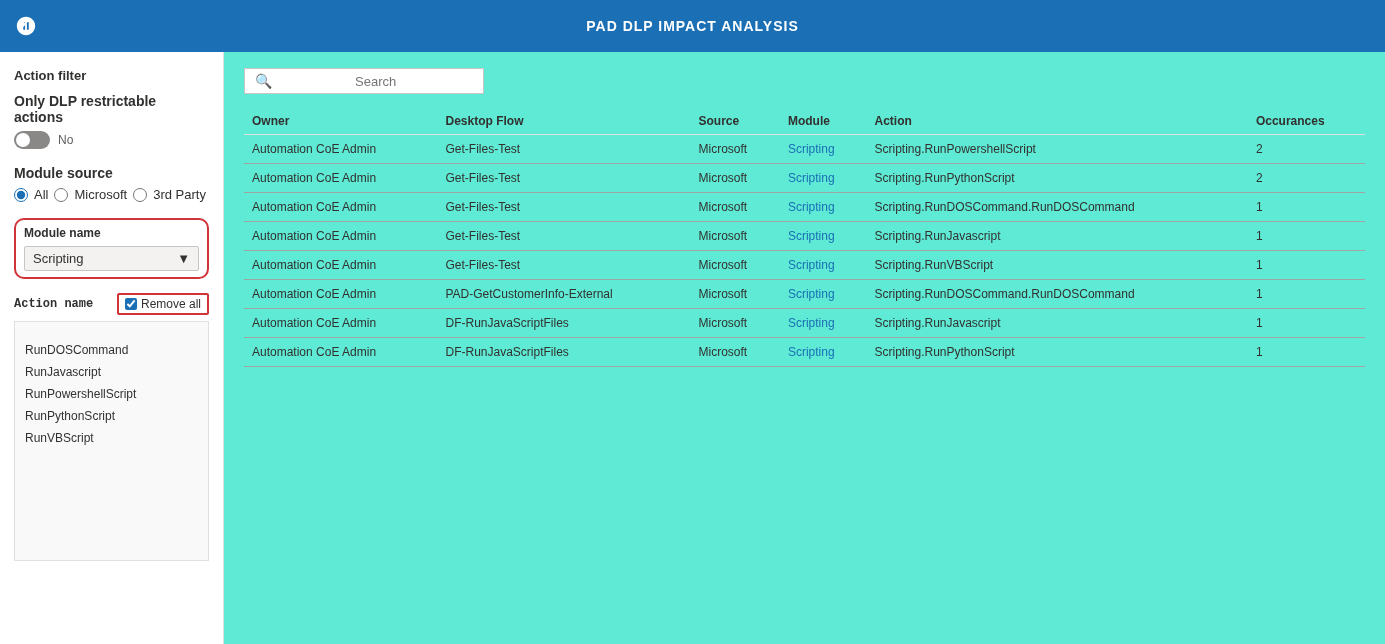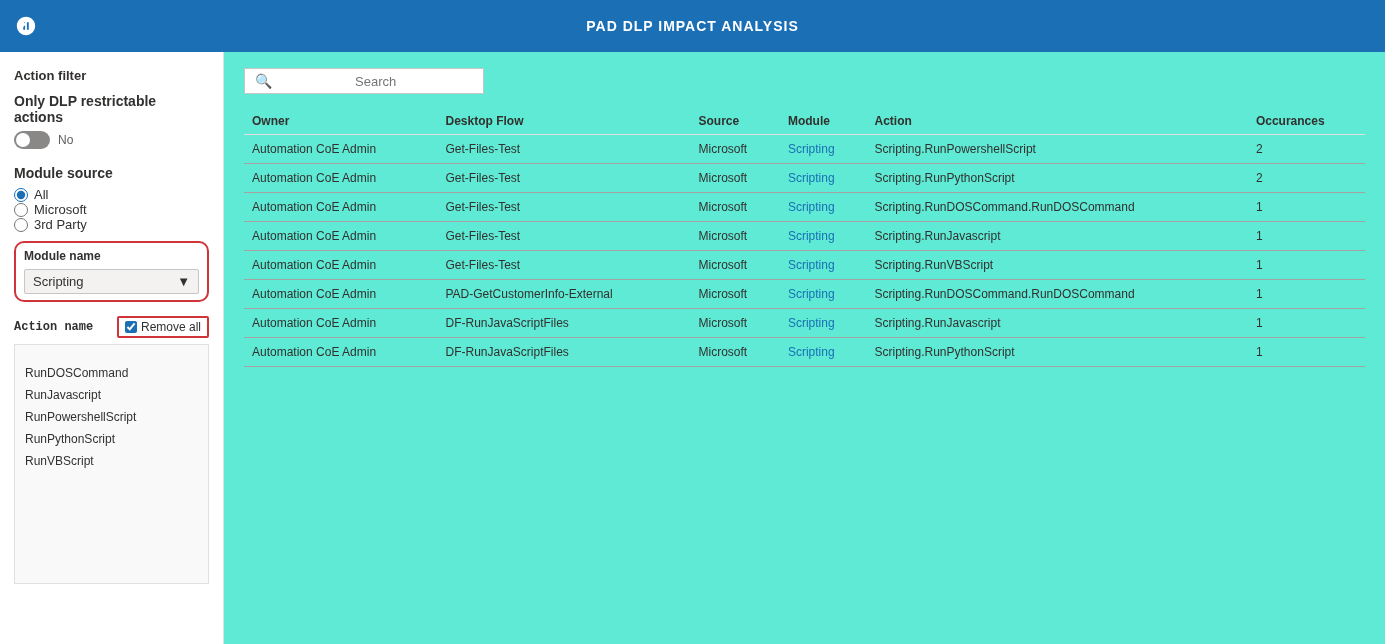--- a/index.html
+++ b/index.html
@@ -79,25 +79,26 @@
       background: white;
       border-radius: 50%;
       top: 2px;
       left: 2px;
     }
     .toggle-label {
       font-size: 12px;
       color: #605e5c;
     }
     .module-source-section {
-      margin-bottom: 9px;
+      margin-bottom: 16px;
     }
     .radio-group {
       display: flex;
-      flex-direction: column;
+      flex-direction: row;
+      gap: 6px;
     }
     .radio-item {
       display: flex;
       align-items: center;
       gap: 6px;
       font-size: 13px;
       color: #323130;
     }
     .radio-item input[type="radio"] {
       accent-color: #1a6fb5;

